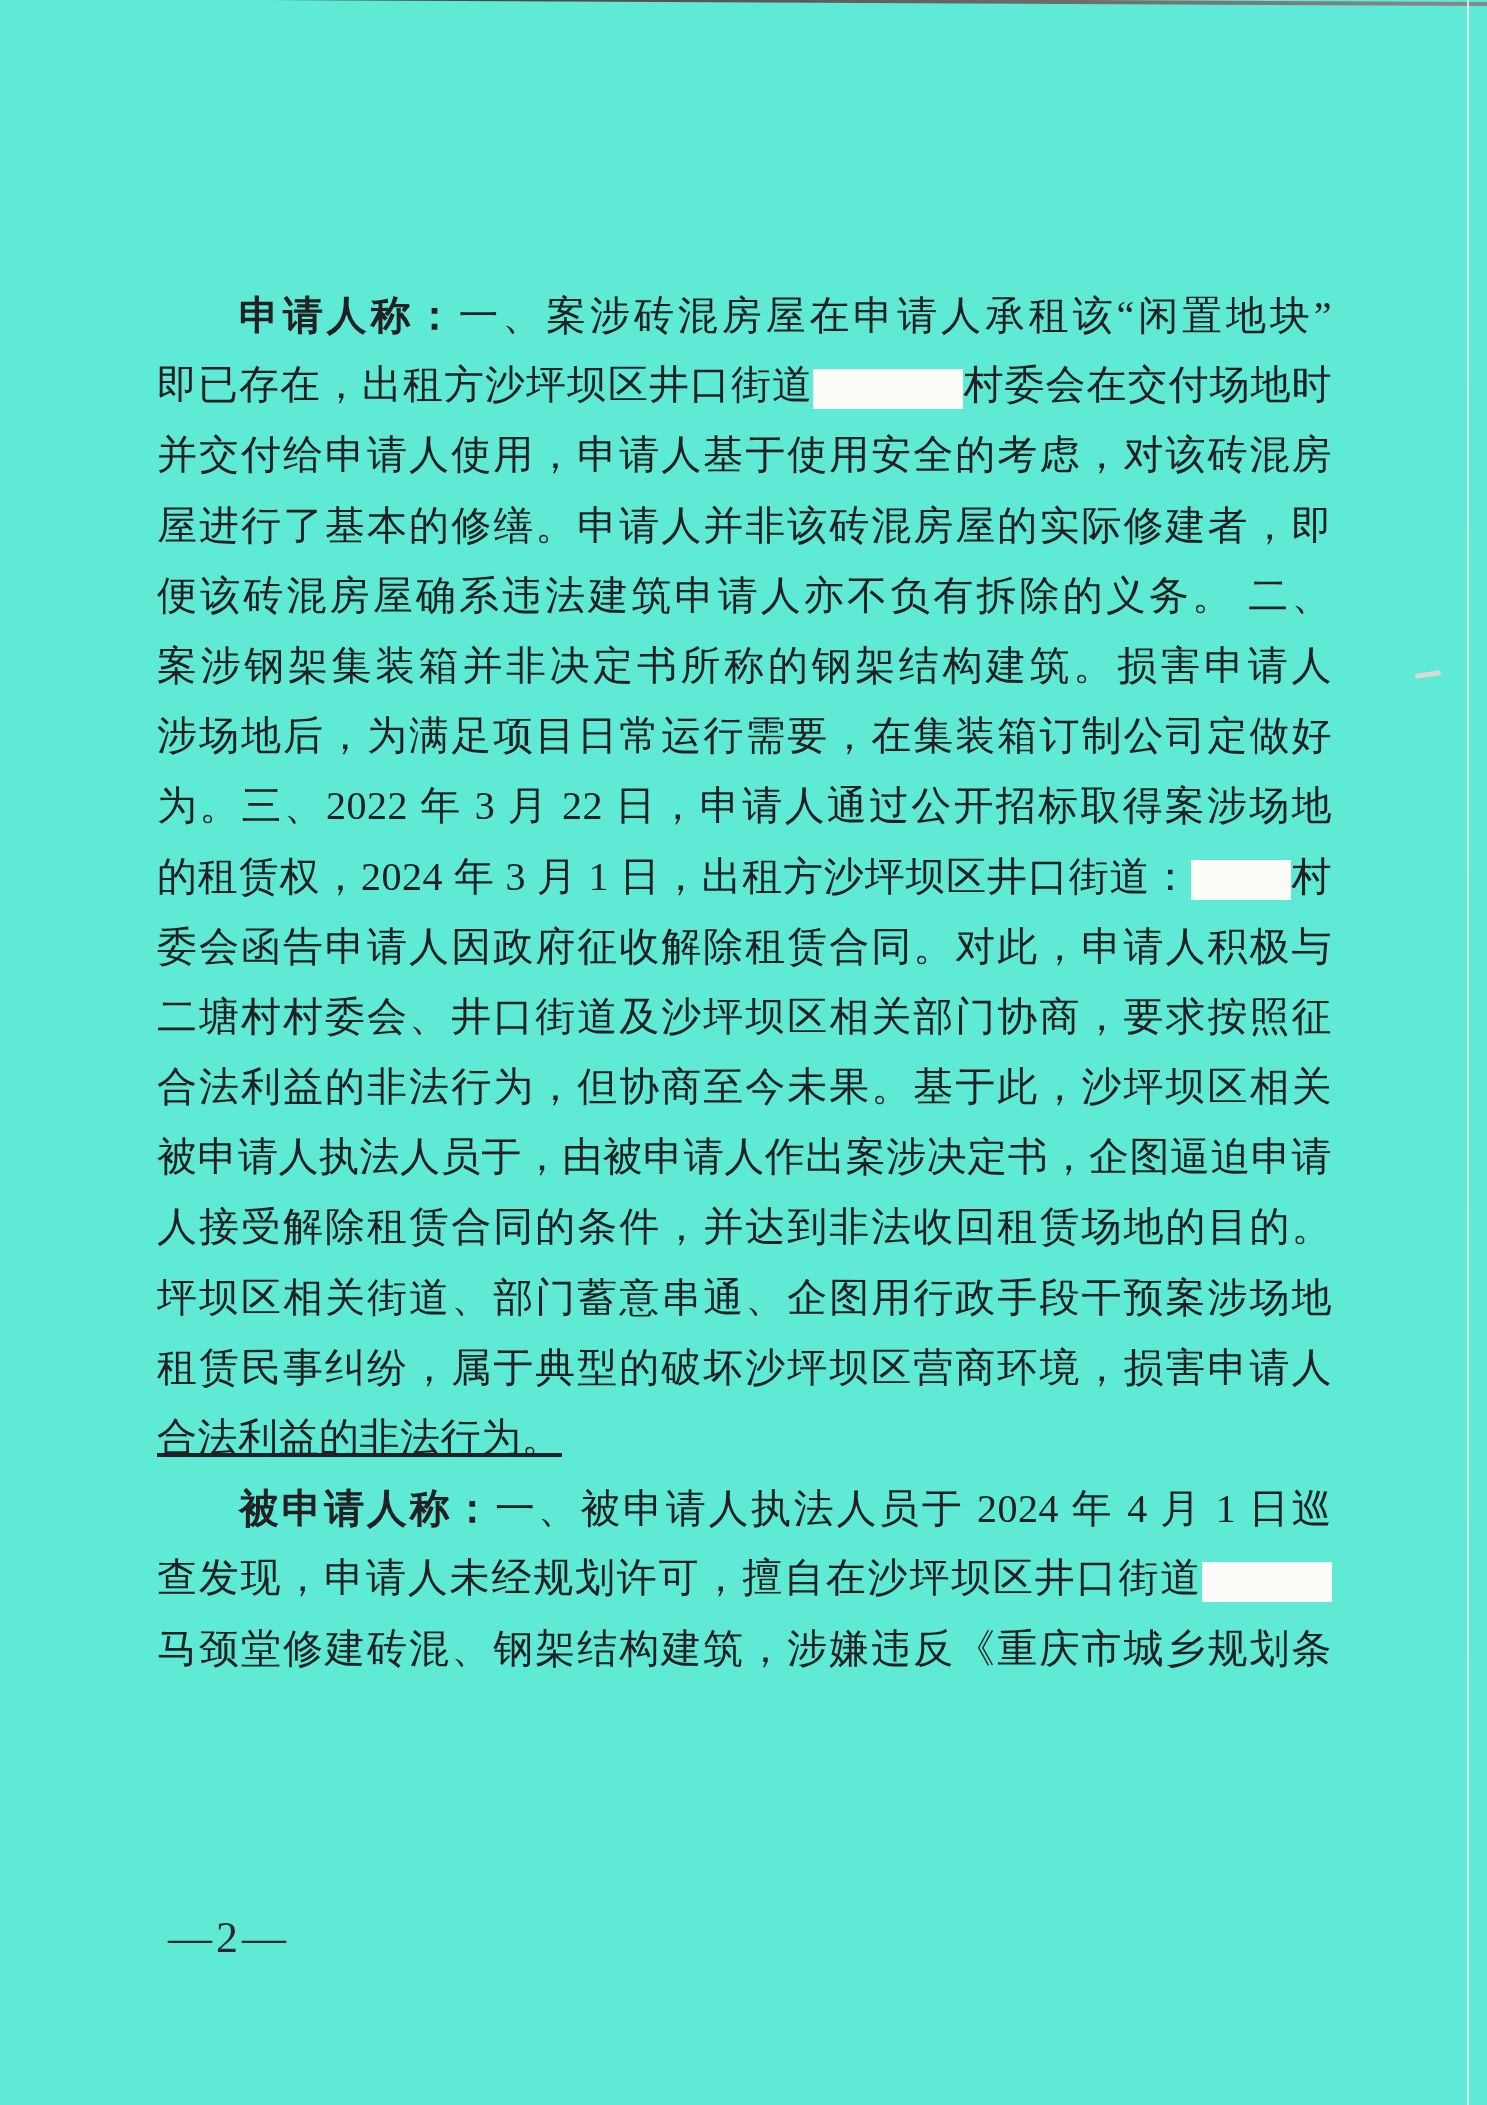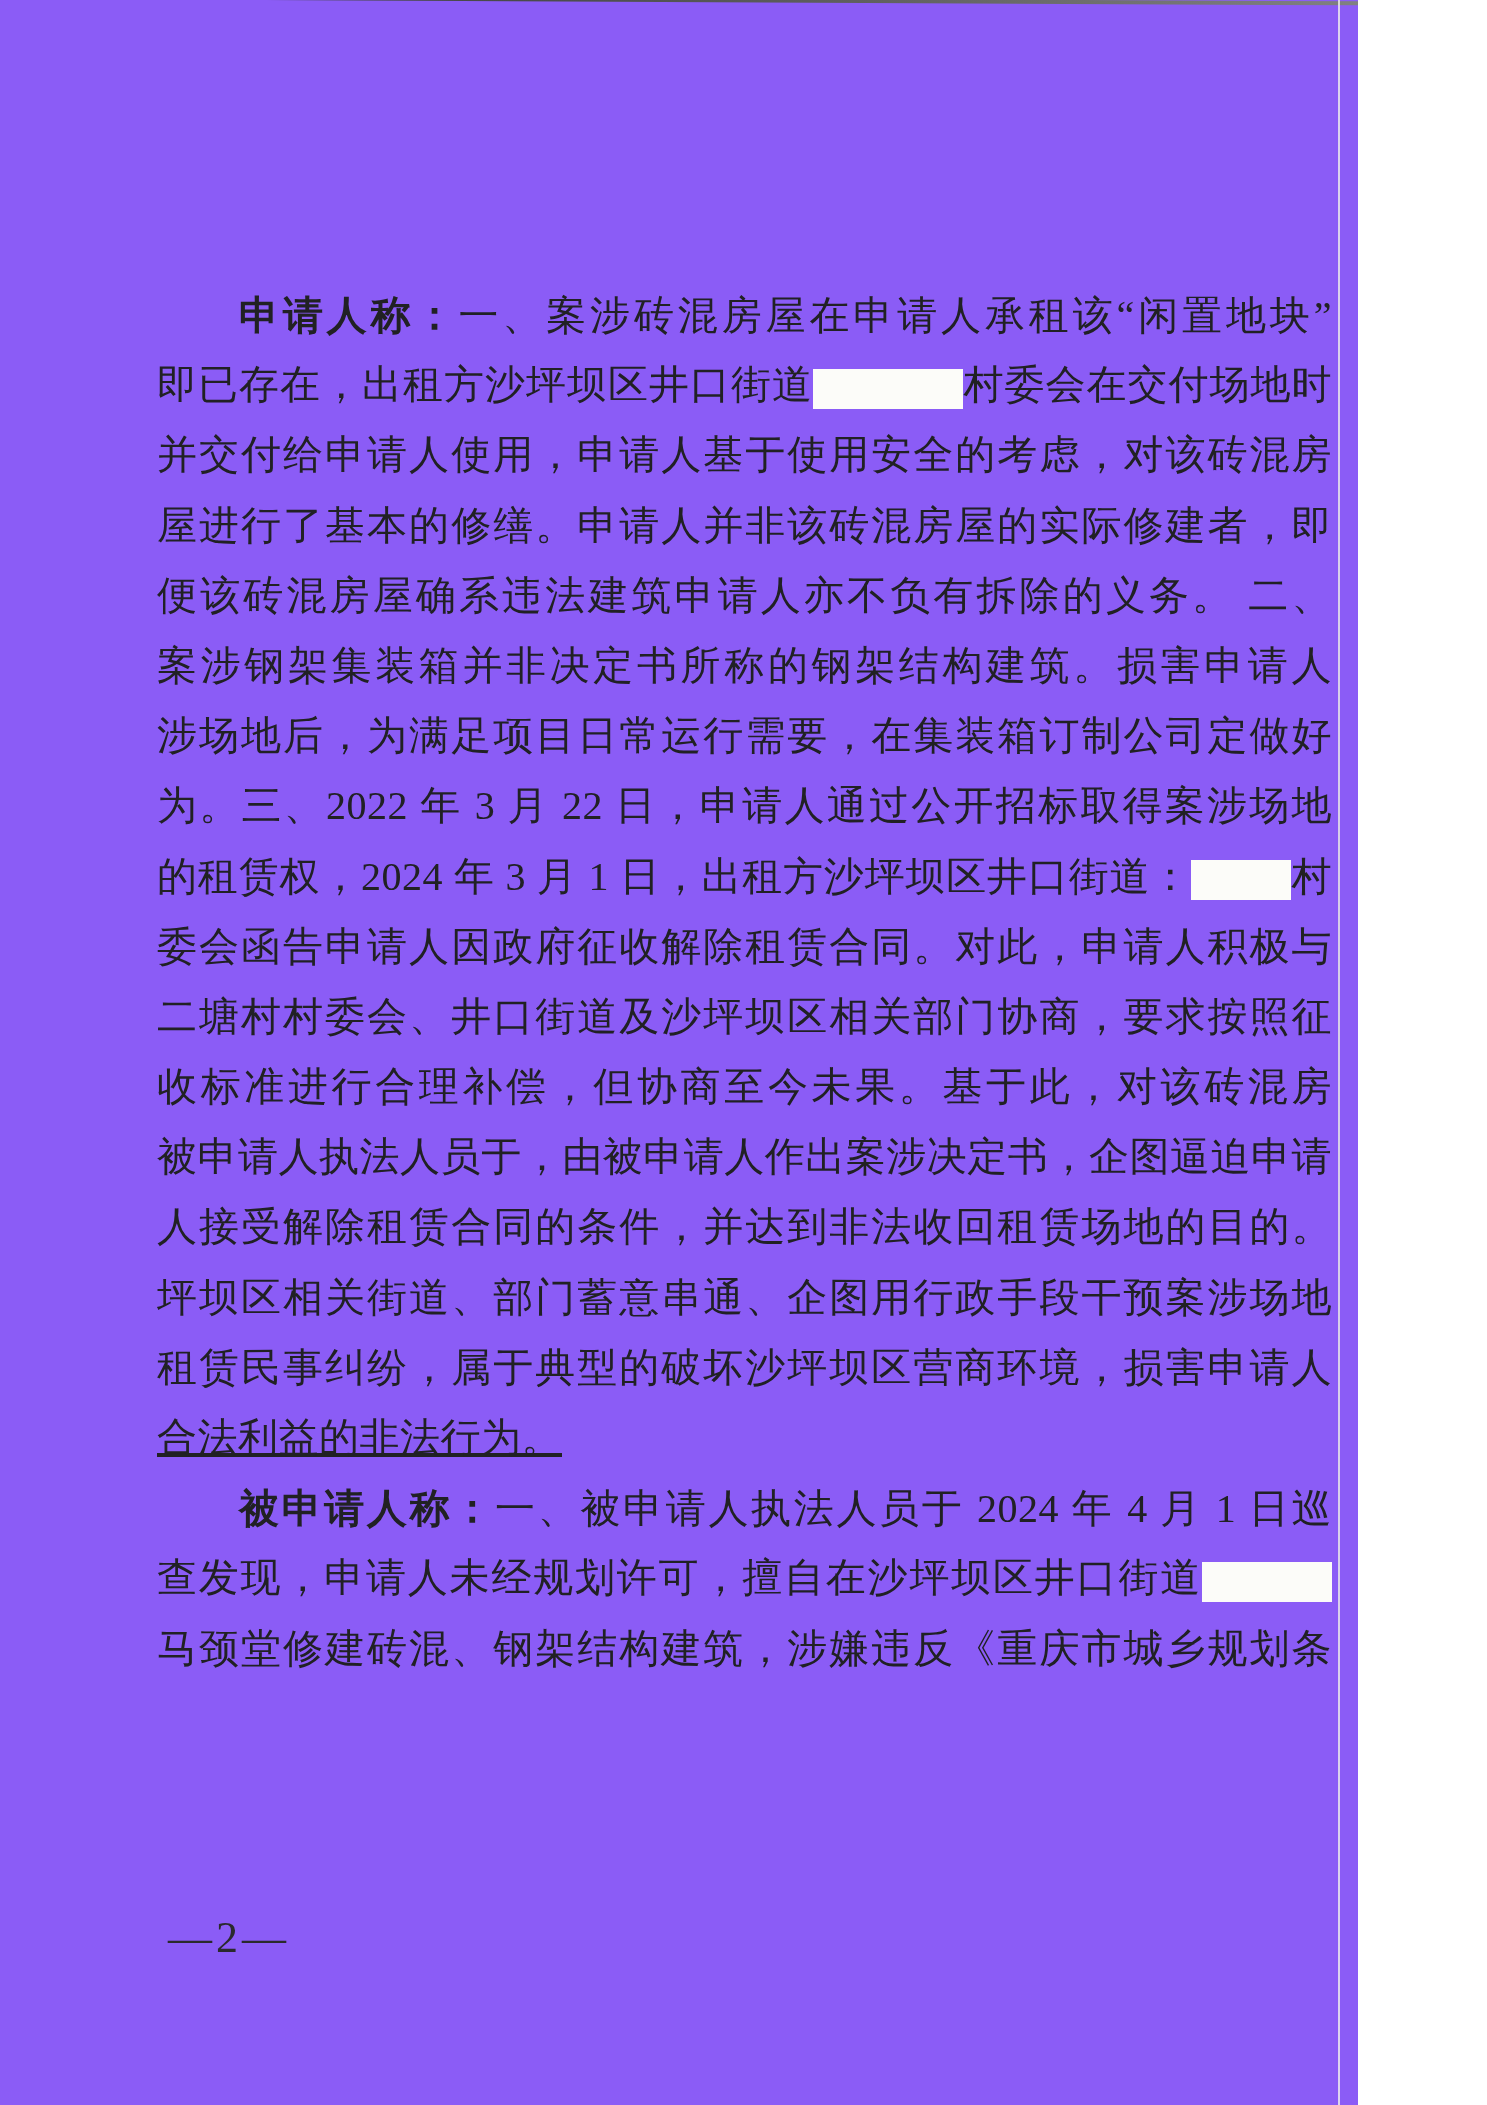--- a/index.html
+++ b/index.html
@@ -2,23 +2,23 @@
 <html><head>
 <meta charset="utf-8">
 <style>
   html, body {
     margin: 0;
     padding: 0;
     background: #ffffff;
   }
   .page {
     position: relative;
-    width: 1358px;
+    width: 1487px;
     height: 2105px;
-    background: #8b5cf6;
+    background: #5eead4;
     overflow: hidden;
     font-family: "Liberation Serif", "DejaVu Serif", serif;
     color: #212124;
   }
   
   .scan-edge-right {
     position: absolute;
     top: 0;
     right: 18px;
     width: 2px;
@@ -124,21 +124,21 @@
     <div class="line">案涉钢架集装箱并非决定书所称的钢架结构建筑。损害申请人</div>
     <div class="line">涉场地后，为满足项目日常运行需要，在集装箱订制公司定做好</div>
     <div class="line">为。三、2022 年 3 月 22 日，申请人通过公开招标取得案涉场地</div>
 
     <div class="line">
       <span class="seg">的租赁权，2024 年 3 月 1 日，出租方沙坪坝区井口街道：</span><span class="redact redact-narrow"></span><span class="seg">村</span>
     </div>
 
     <div class="line">委会函告申请人因政府征收解除租赁合同。对此，申请人积极与</div>
     <div class="line">二塘村村委会、井口街道及沙坪坝区相关部门协商，要求按照征</div>
-    <div class="line">收标准进行合理补偿，但协商至今未果。基于此，对该砖混房</div>
+    <div class="line">合法利益的非法行为，但协商至今未果。基于此，沙坪坝区相关</div>
     <div class="line">被申请人执法人员于，由被申请人作出案涉决定书，企图逼迫申请</div>
     <div class="line">人接受解除租赁合同的条件，并达到非法收回租赁场地的目的。</div>
     <div class="line">坪坝区相关街道、部门蓄意串通、企图用行政手段干预案涉场地</div>
     <div class="line">租赁民事纠纷，属于典型的破坏沙坪坝区营商环境，损害申请人</div>
     <div class="line last">合法利益的非法行为。</div>
 
     <div class="line indent">
       <span class="head">被申请人称：</span><span class="seg">一、被申请人执法人员于 2024 年 4 月 1 日巡</span>
     </div>
 

